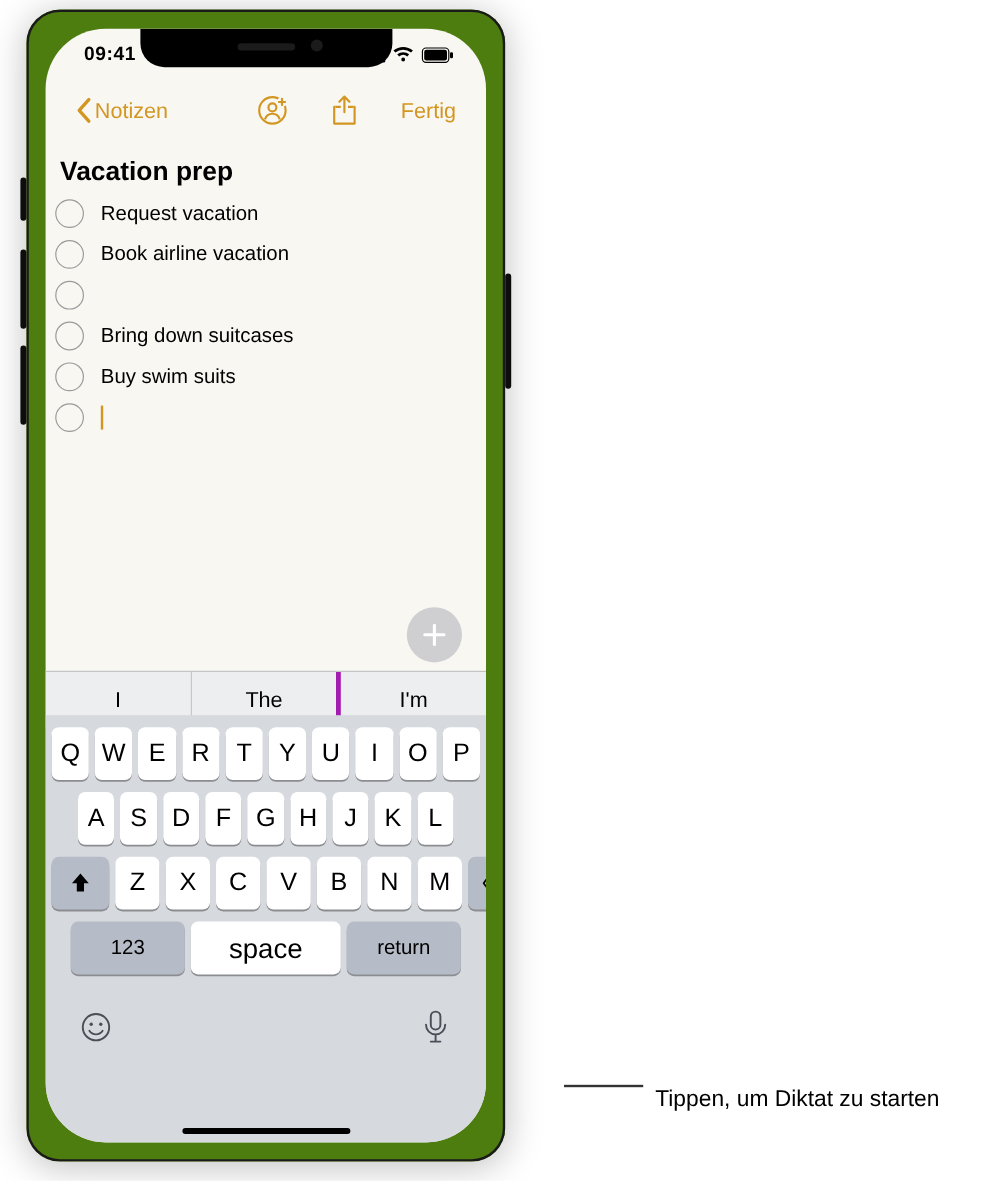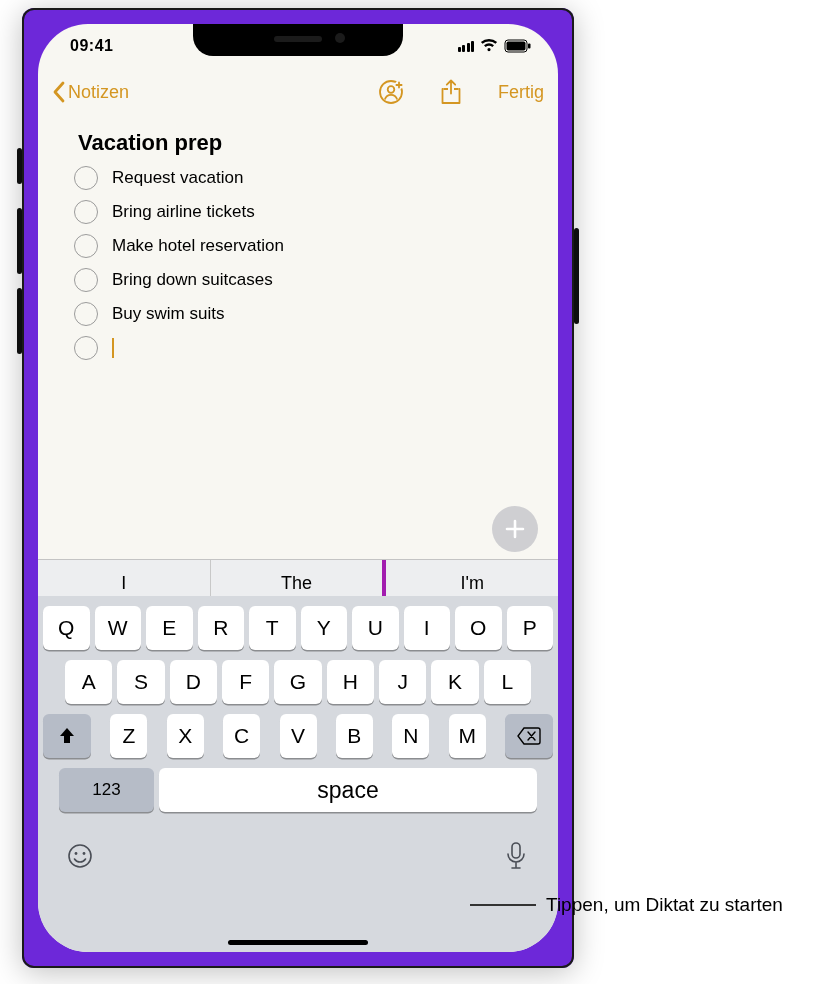--- a/index.html
+++ b/index.html
@@ -8,22 +8,22 @@
     --key-bg:#ffffff;
     --key-dark:#b6bcc7;
     --kb-bg:#d6d9de;
     --text:#000;
     --circle:#9b9b9b;
   }
   html,body{margin:0;padding:0;background:#fff;font-family:-apple-system,Helvetica,Arial,sans-serif;}
   .canvas{position:relative;width:830px;height:984px;}
   
   .phone{
-    position:absolute;left:22px;top:8px;width:552px;height:960px;
-    background:#6d28d9;border-radius:12px;box-shadow:0 0 0 2px #1a1a1a inset,0 4px 30px rgba(0,0,0,.25);
+    position:absolute;left:22px;top:8px;width:399px;height:960px;
+    background:#4d7c0f;border-radius:28px;box-shadow:0 0 0 2px #1a1a1a inset,0 4px 30px rgba(0,0,0,.25);
   }
   .side-btn{position:absolute;background:#0d0d0d;border-radius:3px;}
   .btn-left1{left:-5px;top:140px;width:5px;height:36px;}
   .btn-left2{left:-5px;top:200px;width:5px;height:66px;}
   .btn-left3{left:-5px;top:280px;width:5px;height:66px;}
   .btn-right{right:-5px;top:220px;width:5px;height:96px;}
   .screen{
     position:absolute;left:16px;top:16px;right:16px;bottom:16px;
     background:var(--paper);border-radius:50px;overflow:hidden;
   }
@@ -36,28 +36,28 @@
   .notch::after{content:"";position:absolute;right:58px;top:9px;width:10px;height:10px;background:#1b1b1b;border-radius:50%;}
   
   .status{position:absolute;top:0;left:0;right:0;height:44px;display:flex;align-items:center;justify-content:space-between;padding:0 24px;z-index:40;font-weight:600;}
   .status .time{font-size:16px;letter-spacing:.5px;padding-left:8px;}
   .status .right{display:flex;align-items:center;gap:6px;padding-right:2px;}
   .bars{display:flex;align-items:flex-end;gap:1.5px;}
   .bars span{display:block;width:3px;background:#000;border-radius:1px;}
   .bars span:nth-child(1){height:5px}.bars span:nth-child(2){height:7px}.bars span:nth-child(3){height:9px}.bars span:nth-child(4){height:11px}
   .wifi svg,.battery svg{display:block;}
   
-  .nav{position:absolute;top:44px;left:0;right:0;height:48px;display:flex;align-items:center;justify-content:space-between;padding:0 14px;}
+  .nav{position:absolute;top:44px;left:0;right:0;height:48px;display:flex;align-items:center;justify-content:space-between;padding:0 25px;}
   .back{display:flex;align-items:center;gap:2px;color:var(--accent);font-size:18px;}
   .back svg{stroke:var(--accent);}
   .nav-right{display:flex;align-items:center;gap:36px;}
   .nav-right .icon{color:var(--accent);}
   .nav-right .done{color:var(--accent);font-size:18px;font-weight:500;}
   
-  .content{position:absolute;top:96px;left:0;right:0;bottom:0;padding:6px 36px 0;}
+  .content{position:absolute;top:96px;left:0;right:0;bottom:0;padding:6px 8px 0;}
   .title{font-size:22px;font-weight:700;margin:4px 0 10px 4px;}
   .items{display:flex;flex-direction:column;gap:10px;}
   .item{display:flex;align-items:center;gap:14px;}
   .check{width:22px;height:22px;border:1.8px solid var(--circle);border-radius:50%;flex:0 0 auto;}
   .item .txt{font-size:17px;}
   .cursor{display:inline-block;width:2px;height:20px;background:var(--accent);vertical-align:middle;}
   
   .addbtn{position:absolute;right:20px;bottom:400px;width:46px;height:46px;border-radius:50%;background:#cfcfd2;display:flex;align-items:center;justify-content:center;color:#fff;font-size:30px;}
   
   .pred{position:absolute;left:0;right:0;bottom:346px;height:46px;background:#edeef0;border-top:1px solid #c4c4c4;display:flex;}
@@ -73,21 +73,21 @@
   .row4{padding:0 16px;}
   .key.numbers{flex:0 0 95px;background:var(--key-dark);font-size:17px;}
   .key.space{flex:1;font-size:23px;}
   .key.return{flex:0 0 95px;background:var(--key-dark);font-size:17px;}
   .kb-bottom{display:flex;justify-content:space-between;align-items:center;padding:6px 22px 0;height:56px;}
   .kb-bottom .kicon{width:30px;height:30px;display:flex;align-items:center;justify-content:center;color:#4a4e56;}
   .home-ind{position:absolute;bottom:7px;left:50%;transform:translateX(-50%);width:140px;height:5px;background:#000;border-radius:3px;}
   
   .callout{position:absolute;left:470px;top:892px;display:flex;align-items:flex-start;}
   .callout .line{width:66px;height:1.5px;background:#333;margin-top:12px;margin-right:10px;}
-  .callout .label{font-size:19px;line-height:1.35;max-width:250px;}
+  .callout .label{font-size:19px;line-height:1.35;max-width:250px;margin-top:12px;}
   svg{display:block;}
 </style>
 </head>
 <body>
 
 <div class="canvas">
   <div class="phone">
     <div class="side-btn btn-left1"></div>
     <div class="side-btn btn-left2"></div>
     <div class="side-btn btn-left3"></div>
@@ -150,25 +150,24 @@
 
       <div class="content">
         <div class="title">Vacation prep</div>
         <div class="items">
           <div class="item">
               <span class="check"></span>
               <span class="txt">Request vacation</span>
             </div>
           <div class="item">
               <span class="check"></span>
-              <span class="txt">Bring airline tickets</span>
-            </div>
-          <div class="item">
-              <span class="check"></span>
-              <span class="txt">Make hotel reservation</span>
+              <span class="txt">Book airline vacation</span>
+            </div>
+          <div class="item">
+              <span class="check"></span>
             </div>
           <div class="item">
               <span class="check"></span>
               <span class="txt">Bring down suitcases</span>
             </div>
           <div class="item">
               <span class="check"></span>
               <span class="txt">Buy swim suits</span>
             </div>
           <div class="item">
@@ -230,20 +229,21 @@
           <div class="key del">
             <svg width="24" height="18" viewBox="0 0 24 18">
                 <path d="M7 1h14a2 2 0 012 2v12a2 2 0 01-2 2H7L1 9 7 1z" fill="none" stroke="#000" stroke-width="1.4"></path>
                 <path d="M11 5l7 8M18 5l-7 8" stroke="#000" stroke-width="1.4" stroke-linecap="round"></path>
               </svg>
           </div>
         </div>
         <div class="row row4">
           <div class="key numbers">123</div>
           <div class="key space">space</div>
+          <div class="key return">return</div>
         </div>
         <div class="kb-bottom">
           <div class="kicon">
             <svg width="28" height="28" viewBox="0 0 28 28">
                 <circle cx="14" cy="14" r="11" fill="none" stroke="#4a4e56" stroke-width="1.6"></circle>
                 <circle cx="10" cy="11.5" r="1.4" fill="#4a4e56"></circle>
                 <circle cx="18" cy="11.5" r="1.4" fill="#4a4e56"></circle>
                 <path d="M8.5 17c1.3 2 3.3 3 5.5 3s4.2-1 5.5-3" fill="none" stroke="#4a4e56" stroke-width="1.6" stroke-linecap="round"></path>
               </svg>
           </div>

